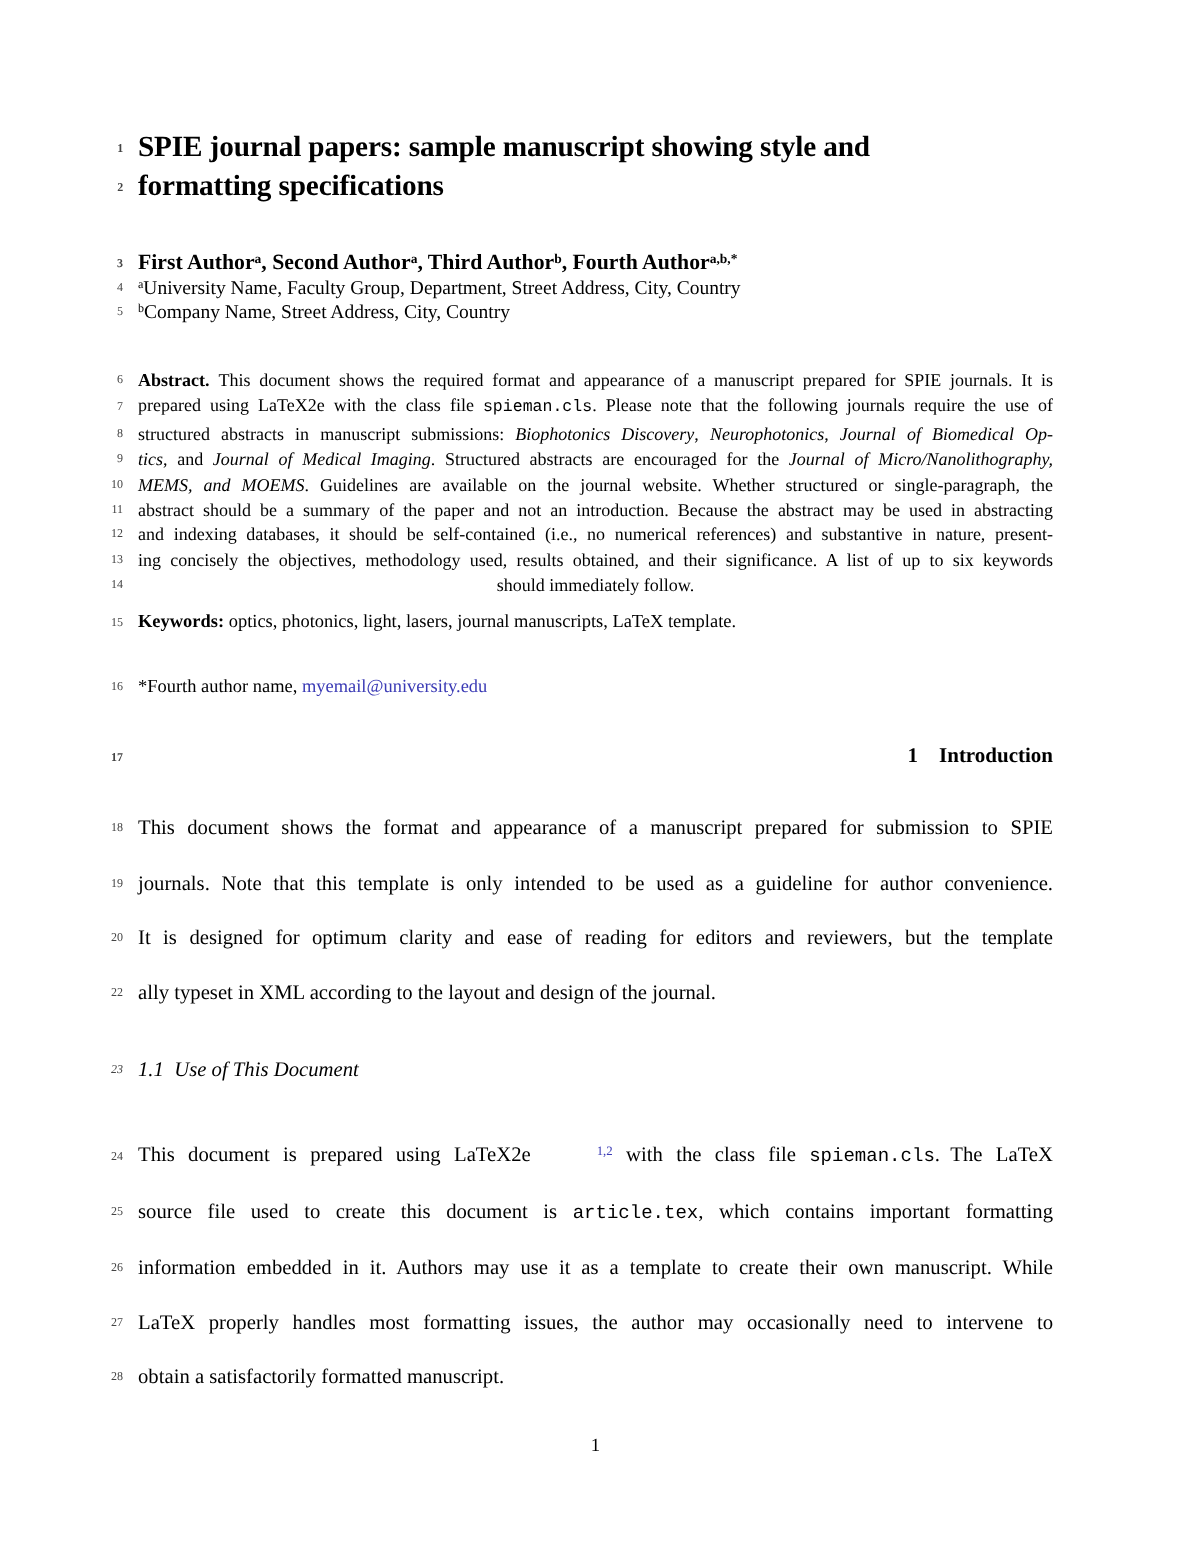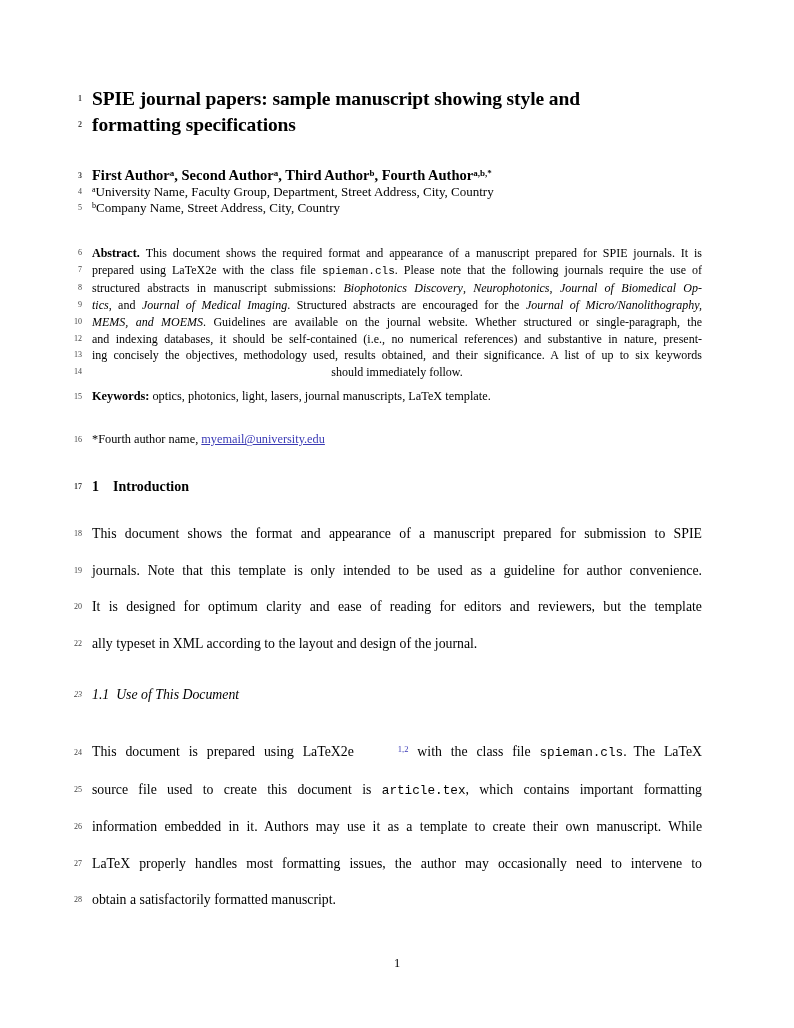--- a/index.html
+++ b/index.html
@@ -38,35 +38,35 @@
   .mtTitle { margin-top: 86px; }
   .authors { font-size: 14.5px; line-height: 17px; font-weight: bold; }
   .mtAuthors { margin-top: 29px; }
   .affil   { font-size: 13px; line-height: 16px; }
   .abs     { font-size: 12px; line-height: 16.9px; text-align: center; }
   .mtAbs   { margin-top: 29px; }
   .kw      { font-size: 12.3px; line-height: 17px; }
   .mtKw    { margin-top: 7px; }
   .fn      { font-size: 12.3px; line-height: 17px; }
   .mtFn    { margin-top: 26px; }
-  .h1      { font-size: 14px; line-height: 18px; font-weight: bold; }
+  .h1      { font-size: 14px; line-height: 18px; font-weight: bold; text-align: right; }
   .mtH1    { margin-top: 30px; }
   .h2      { font-size: 13.8px; line-height: 18px; font-style: italic; }
   .mtH2    { margin-top: 24px; }
   .body    { font-size: 13.8px; line-height: 36.5px; }
   .mtBody  { margin-top: 20px; }
   .mtBody2 { margin-top: 30px; }
   .j { text-align: justify; text-align-last: justify; }
   
   .b { font-weight: bold; }
   .i { font-style: italic; }
   .m { font-family: "Liberation Mono", monospace; font-size: 92%; }
   .sup { font-size: 62%; position: relative; top: -0.45em; line-height: 0; }
   .cite { color: var(--link, #3a3ab5); text-decoration: none; margin-left: 44px; }
-  .link { color: var(--link, #3a3ab5); text-decoration: underline; }
+  .link { color: var(--link, #3a3ab5); }
   a { cursor: pointer; }
   .pageno {
     position: absolute;
     top: 956px;
     left: 0;
     width: 100%;
     text-align: center;
     font-size: 12.5px;
   }
 </style>
@@ -78,20 +78,21 @@
       <div class="row title mtTitle"><span class="lno">1</span><span>SPIE journal papers: sample manuscript showing style and</span></div>
       <div class="row title"><span class="lno">2</span><span>formatting specifications</span></div>
       <div class="row authors mtAuthors"><span class="lno">3</span><span>First Author</span><span class="sup">a</span><span>, Second Author</span><span class="sup">a</span><span>, Third Author</span><span class="sup">b</span><span>, Fourth Author</span><span class="sup">a,b,*</span></div>
       <div class="row affil"><span class="lno">4</span><span class="sup">a</span><span>University Name, Faculty Group, Department, Street Address, City, Country</span></div>
       <div class="row affil"><span class="lno">5</span><span class="sup">b</span><span>Company Name, Street Address, City, Country</span></div>
       <div class="row abs j mtAbs"><span class="lno">6</span><span class="b">Abstract.</span><span> This document shows the required format and appearance of a manuscript prepared for SPIE journals. It is</span></div>
       <div class="row abs j"><span class="lno">7</span><span>prepared using LaTeX2e with the class file </span><span class="m">spieman.cls</span><span>. Please note that the following journals require the use of</span></div>
       <div class="row abs j"><span class="lno">8</span><span>structured abstracts in manuscript submissions: </span><span class="i">Biophotonics Discovery</span><span>, </span><span class="i">Neurophotonics</span><span>, </span><span class="i">Journal of Biomedical Op-</span></div>
       <div class="row abs j"><span class="lno">9</span><span class="i">tics</span><span>, and </span><span class="i">Journal of Medical Imaging</span><span>. Structured abstracts are encouraged for the </span><span class="i">Journal of Micro/Nanolithography,</span></div>
       <div class="row abs j"><span class="lno">10</span><span class="i">MEMS, and MOEMS</span><span>. Guidelines are available on the journal website. Whether structured or single-paragraph, the</span></div>
+      <div class="row abs j"><span class="lno">11</span><span>abstract should be a summary of the paper and not an introduction. Because the abstract may be used in abstracting</span></div>
       <div class="row abs j"><span class="lno">12</span><span>and indexing databases, it should be self-contained (i.e., no numerical references) and substantive in nature, present-</span></div>
       <div class="row abs j"><span class="lno">13</span><span>ing concisely the objectives, methodology used, results obtained, and their significance. A list of up to six keywords</span></div>
       <div class="row abs"><span class="lno">14</span><span>should immediately follow.</span></div>
       <div class="row kw mtKw"><span class="lno">15</span><span class="b">Keywords:</span><span> optics, photonics, light, lasers, journal manuscripts, LaTeX template.</span></div>
       <div class="row fn mtFn"><span class="lno">16</span><span>*Fourth author name, </span><a class="link">myemail@university.edu</a></div>
       <div class="row h1 mtH1"><span class="lno">17</span><span>1 Introduction</span></div>
       <div class="row body j mtBody"><span class="lno">18</span><span>This document shows the format and appearance of a manuscript prepared for submission to SPIE</span></div>
       <div class="row body j"><span class="lno">19</span><span>journals. Note that this template is only intended to be used as a guideline for author convenience.</span></div>
       <div class="row body j"><span class="lno">20</span><span>It is designed for optimum clarity and ease of reading for editors and reviewers, but the template</span></div>
       <div class="row body"><span class="lno">22</span><span>ally typeset in XML according to the layout and design of the journal.</span></div>

